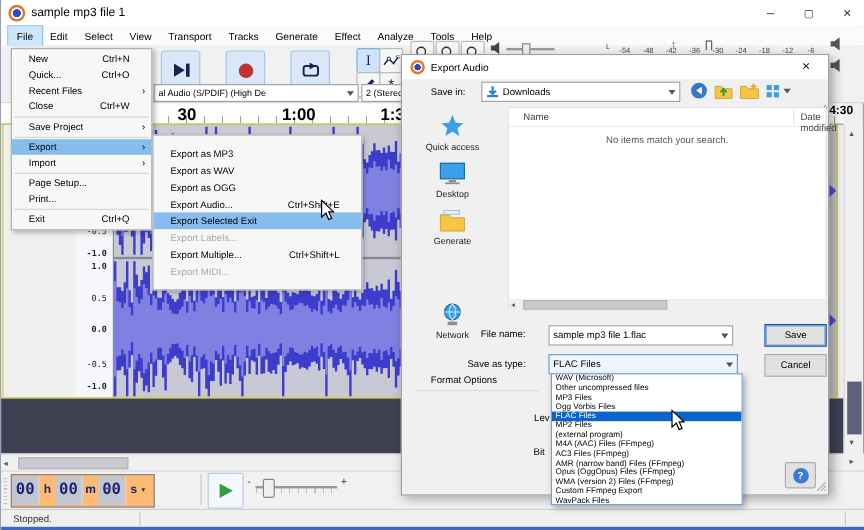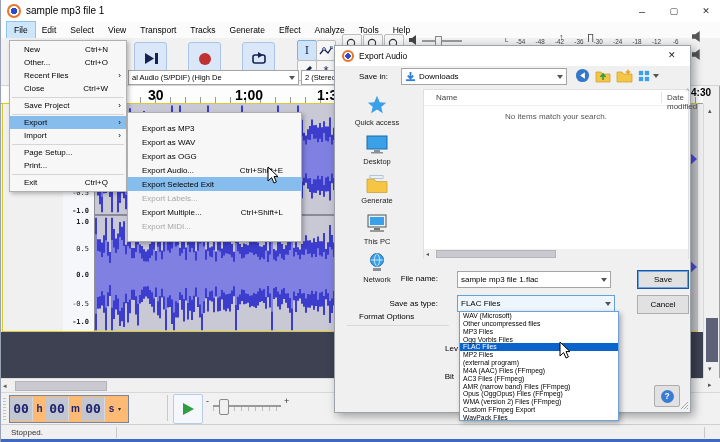--- a/index.html
+++ b/index.html
@@ -280,21 +280,21 @@
 
   <div class="abs menu" style="left:8px;top:40px;width:118px;padding:2px 0;box-sizing:border-box;">
 
       <div class="mi">
         <span>New</span>
         <span class="mi-short">Ctrl+N</span>
         <span class="mi-arrow"></span>
       </div>
 
       <div class="mi">
-        <span>Other...</span>
+        <span>Quick...</span>
         <span class="mi-short">Ctrl+O</span>
         <span class="mi-arrow"></span>
       </div>
 
       <div class="mi">
         <span>Recent Files</span>
         <span class="mi-short"></span>
         <span class="mi-arrow">›</span>
       </div>
 
@@ -466,29 +466,20 @@
       </svg>
       <div>Desktop</div>
     </div>
     <div class="sb-item" style="left:0;top:128px;">
       <svg width="24" height="20" viewBox="0 0 24 20">
         <path d="M2 5 h7 l2 2.5 H22 v11 H2 Z" fill="#f6c544" stroke="#caa53a" stroke-width="0.8"></path>
         <rect x="5" y="1.5" width="13" height="3" fill="#e8f2fb" stroke="#9ab4cc" stroke-width="0.7"></rect>
       </svg>
       <div>Generate</div>
     </div>
-    <div class="sb-item" style="left:0;top:167px;">
-      <svg width="24" height="22" viewBox="0 0 24 22">
-        <rect x="3" y="2" width="18" height="12" fill="#e8f2fb" stroke="#555" stroke-width="1"></rect>
-        <rect x="5" y="4" width="14" height="8" fill="#3aa0e8"></rect>
-        <rect x="9" y="15" width="6" height="2" fill="#777"></rect>
-          <rect x="5" y="17" width="14" height="2" fill="#999"></rect>
-      </svg>
-      <div>This PC</div>
-    </div>
     <div class="sb-item" style="left:0;top:206px;">
       <svg width="24" height="21" viewBox="0 0 24 21">
         <circle cx="12" cy="8" r="6.5" fill="#3aa0e8" stroke="#1b6aa8" stroke-width="1"></circle>
         <path d="M5.5 8 h13 M12 1.5 c-3.5 3 -3.5 10 0 13 M12 1.5 c3.5 3 3.5 10 0 13" stroke="#d8ecfa" stroke-width="0.9" fill="none"></path>
         <rect x="8" y="16" width="8" height="3" fill="#8a9099"></rect>
       </svg>
       <div>Network</div>
     </div>
 
     <div class="abs listarea" style="left:88px;top:43px;width:266px;height:170px;">

